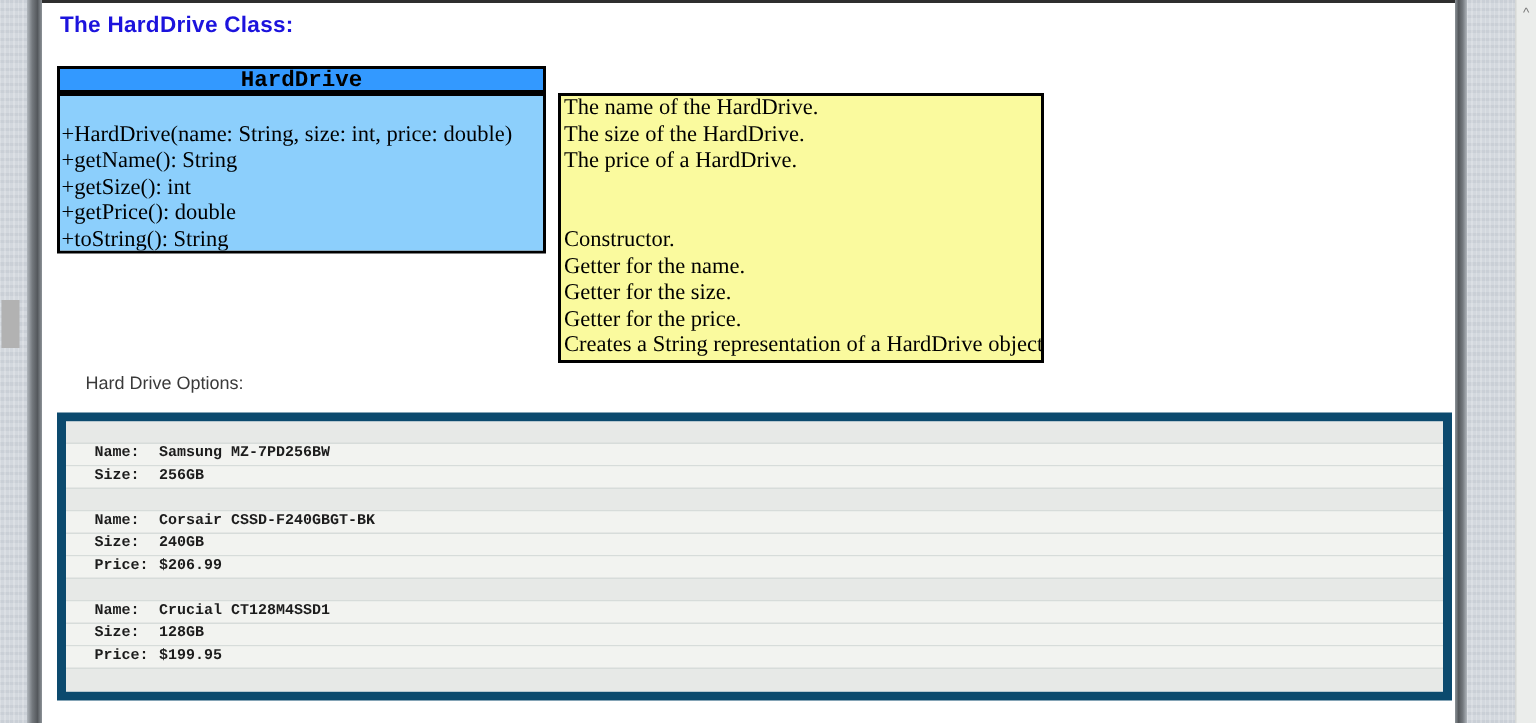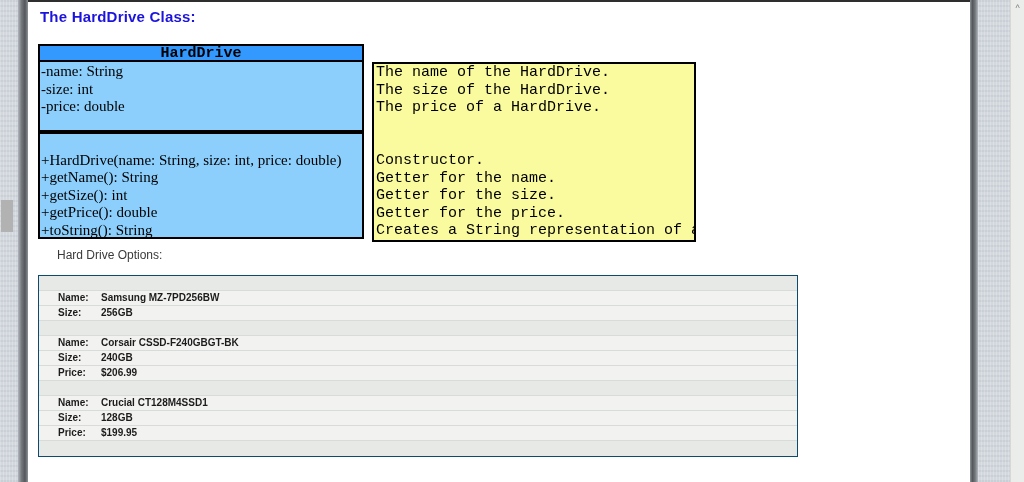--- a/index.html
+++ b/index.html
@@ -54,33 +54,33 @@
   .uml-line { line-height: 17.5px; white-space: nowrap; }
   .uml-line.blank { height: 17.5px; }
 
   
   .notes-box {
     position: absolute; left: 344px; top: 60px; width: 324px; height: 180px;
     background: var(--note-yellow, #fafa9e); border: 2px solid #000;
     font-family: "Liberation Serif", serif; font-size: 15px; color: #000;
     padding-left: 2px; overflow: hidden;
   }
-  .note-line { line-height: 17.6px; white-space: nowrap; font-family: Liberation Mono, monospace; }
+  .note-line { line-height: 17.6px; white-space: nowrap; }
   .note-spacer { height: 35.2px; }
 
   .options-heading {
     position: absolute; left: 29px; top: 246px;
     font-size: 12px; color: #3a3a3a;
   }
 
   
   .drive-list {
-    position: absolute; left: 10px; top: 273px; width: 760px;
-    border: 1px solid #0c4a6e;
-    font-family: Liberation Sans, sans-serif; font-weight: bold;
+    position: absolute; left: 10px; top: 273px; width: 930px;
+    border: 6px solid #0c4a6e;
+    font-family: Liberation Mono, monospace; font-weight: bold;
     font-size: 10px; color: #1c1c1c;
   }
   .prow { height: 15px; line-height: 14px; border-bottom: 1px solid var(--row-border, #d7dcda); }
   .prow:last-child { border-bottom: none; }
   .prow.data  { background: var(--row-bg, #f2f3f0); }
   .prow.blank { background: var(--row-blank-bg, #e7e9e7); }
   .plabel { display: inline-block; margin-left: 19px; width: 43px; }
 
   
   .scrollbar {
@@ -102,25 +102,20 @@
 <div class="desktop">
 
   <div class="edge edge-left"></div>
 
   <div class="content">
 
     <div class="page-title">The HardDrive Class:</div>
 
     <div class="uml-box">
       <div class="uml-header">HardDrive</div>
-      <div class="uml-fields">
-        <div class="uml-line">-name: String</div>
-        <div class="uml-line">-size: int</div>
-        <div class="uml-line">-price: double</div>
-      </div>
       <div class="uml-methods">
         <div class="uml-line blank"></div>
         <div class="uml-line">+HardDrive(name: String, size: int, price: double)</div>
         <div class="uml-line">+getName(): String</div>
         <div class="uml-line">+getSize(): int</div>
         <div class="uml-line">+getPrice(): double</div>
         <div class="uml-line">+toString(): String</div>
       </div>
     </div>
 

